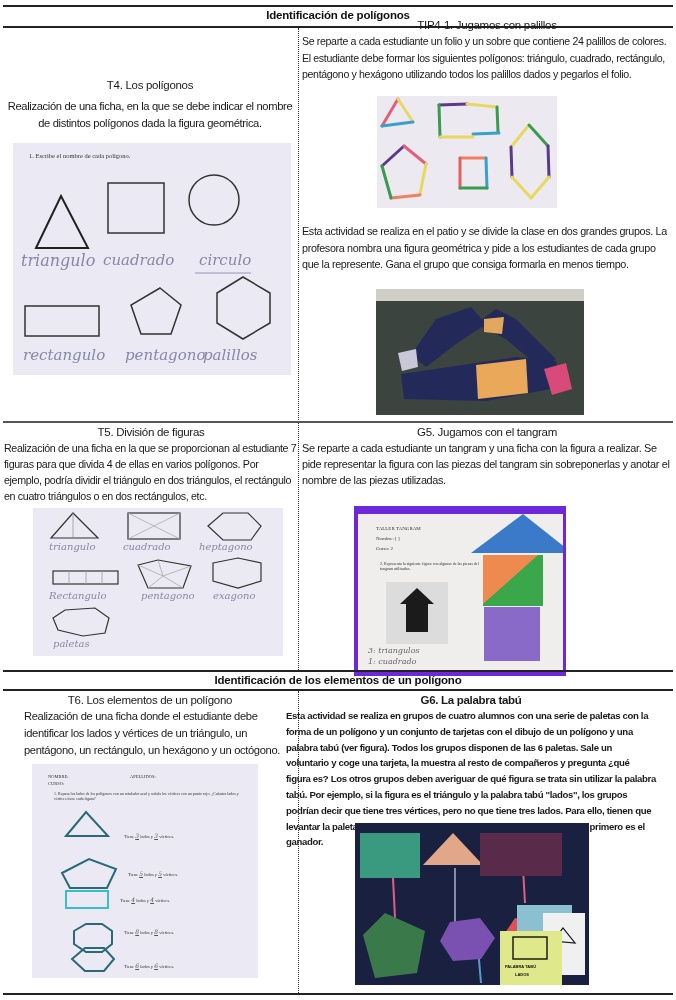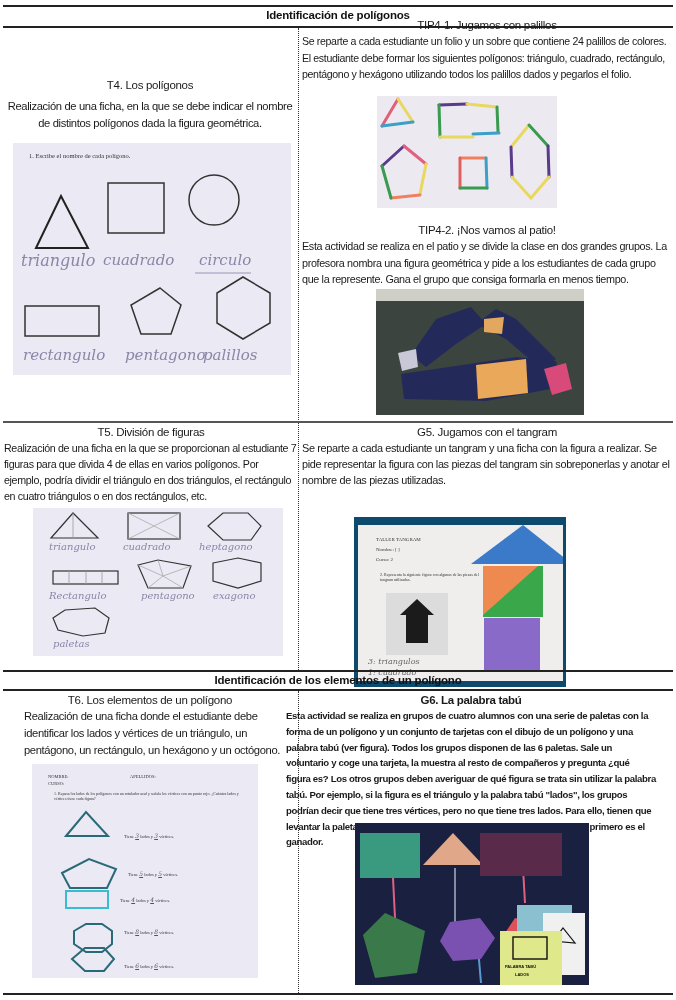--- a/index.html
+++ b/index.html
@@ -79,21 +79,20 @@
       <line x1="152" y1="29" x2="171" y2="50" stroke="#3a9a50"></line>
       <line x1="134" y1="51" x2="135" y2="81" stroke="#5a3a8a"></line>
       <line x1="171" y1="50" x2="172" y2="81" stroke="#5a3a8a"></line>
       <line x1="135" y1="81" x2="154" y2="102" stroke="#e8d860"></line>
       <line x1="172" y1="81" x2="154" y2="102" stroke="#e8d860"></line>
     </g>
   </svg>
 </div>
 
 <div class="abs" style="left:302px;top:223px;width:370px;">
-  <div class="cell-title">TIP4-2. ¡Nos vamos al patio!</div>
   <div class="cell-text" style="font-size:10.8px;line-height:16.5px;">Esta actividad se realiza en el patio y se divide la clase en dos grandes grupos. La profesora nombra una figura geométrica y pide a los estudiantes de cada grupo que la represente. Gana el grupo que consiga formarla en menos tiempo.</div>
 </div>
 
 <div class="img" style="left:376px;top:289px;width:208px;height:126px;background:#3c4440;">
   <svg width="208" height="126">
     <rect x="0" y="0" width="208" height="12" fill="#cfcfc8"></rect>
     <path d="M35,66 L60,30 L95,18 L110,35 L80,55 L50,78 Z" fill="#232a5a"></path>
     <path d="M100,35 L120,20 L140,30 L180,70 L165,80 L130,50 Z" fill="#232a5a"></path>
     <path d="M108,30 L128,28 L126,45 L108,43 Z" fill="#e2a860"></path>
     <path d="M25,85 L140,68 L180,72 L185,98 L110,112 L28,110 Z" fill="#232a5a"></path>
@@ -140,21 +139,21 @@
   <span class="hand" style="left:108px;top:82px;font-size:10px;">pentagono</span>
   <span class="hand" style="left:180px;top:82px;font-size:10px;">exagono</span>
   <span class="hand" style="left:20px;top:130px;font-size:10px;">paletas</span>
 </div>
 
 <div class="abs" style="left:302px;top:425px;width:370px;">
   <div class="cell-title">G5. Jugamos con el tangram</div>
   <div class="cell-text" style="font-size:10.9px;line-height:16px;">Se reparte a cada estudiante un tangram y una ficha con la figura a realizar. Se pide representar la figura con las piezas del tangram sin sobreponerlas y anotar el nombre de las piezas utilizadas.</div>
 </div>
 
-<div class="img" style="left:354px;top:517px;width:212px;height:170px;background:#0c4a6e;">
+<div class="img" style="left:354px;top:506px;width:212px;height:170px;background:#6d28d9;">
   <div class="abs" style="left:4px;top:8px;width:205px;height:156px;background:#efeeec;">
     <div class="print" style="left:18px;top:12px;font-size:5px;">TALLER TANGRAM</div>
     <div class="print" style="left:18px;top:22px;font-size:5px;">Nombre: [ ]</div>
     <div class="print" style="left:18px;top:32px;font-size:5px;">Curso: 2</div>
     <div class="print" style="left:22px;top:47px;font-size:4px;width:100px;">2.   Representa la siguiente figura con algunas de las piezas del tangram utilizadas.</div>
     <div class="abs" style="left:28px;top:68px;width:62px;height:62px;background:#dcdcdc;"></div>
     <svg width="205" height="156" style="position:absolute;left:0;top:0;">
       <polygon points="42,90 59,74 76,90 70,90 70,118 48,118 48,90" fill="#1b1b1b"></polygon>
       <polygon points="113,39 165,0 214,39" fill="#3a7ac8"></polygon>
       <polygon points="125,41 185,41 185,92 125,92" fill="#3aa84a"></polygon>

